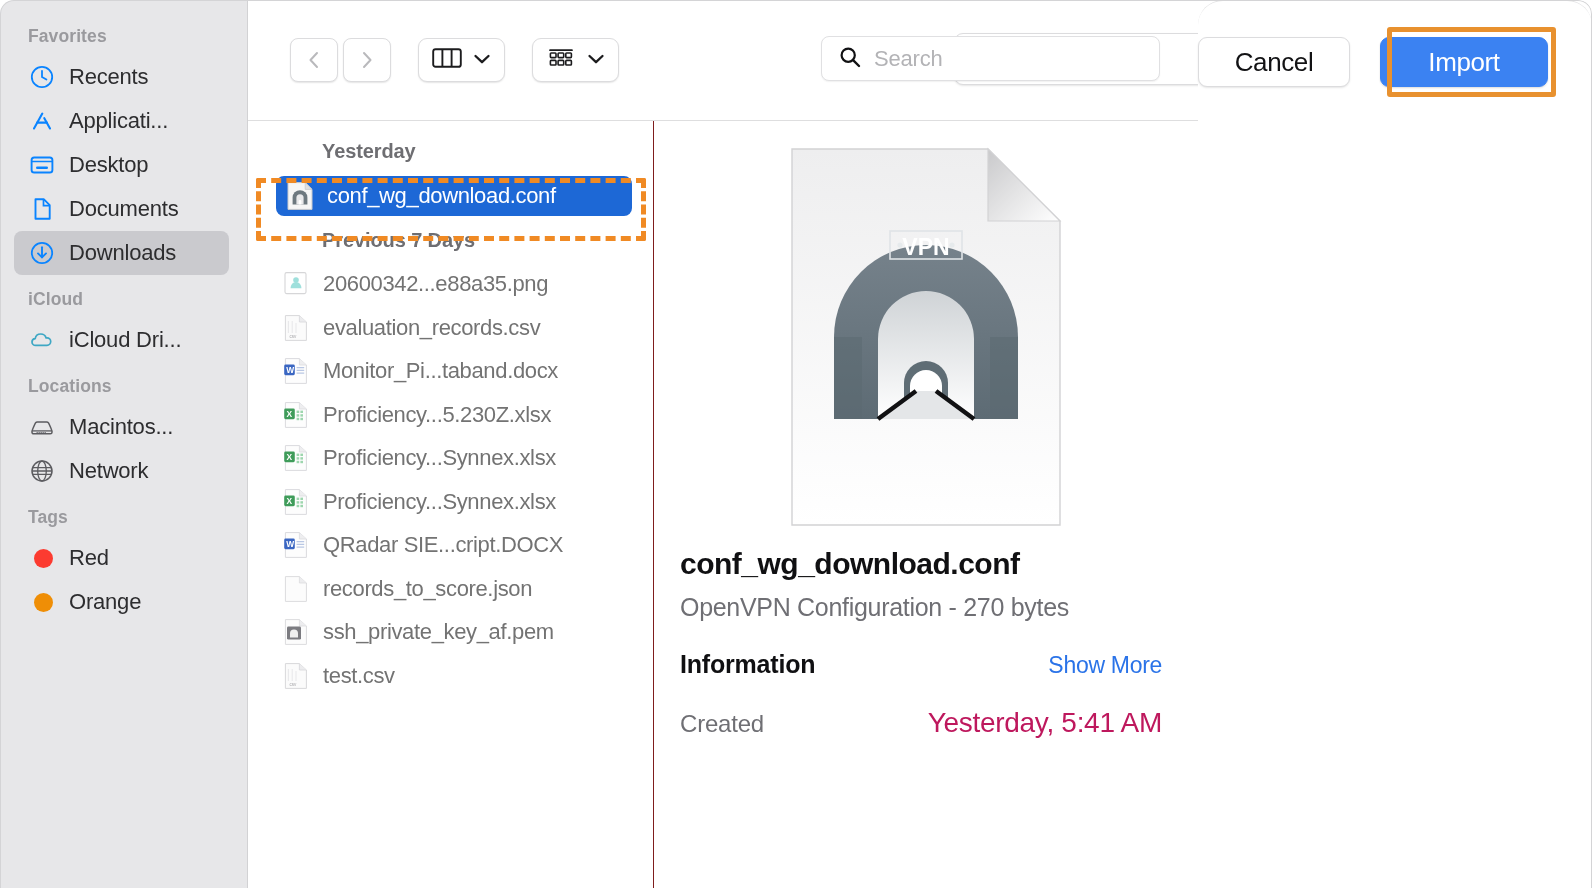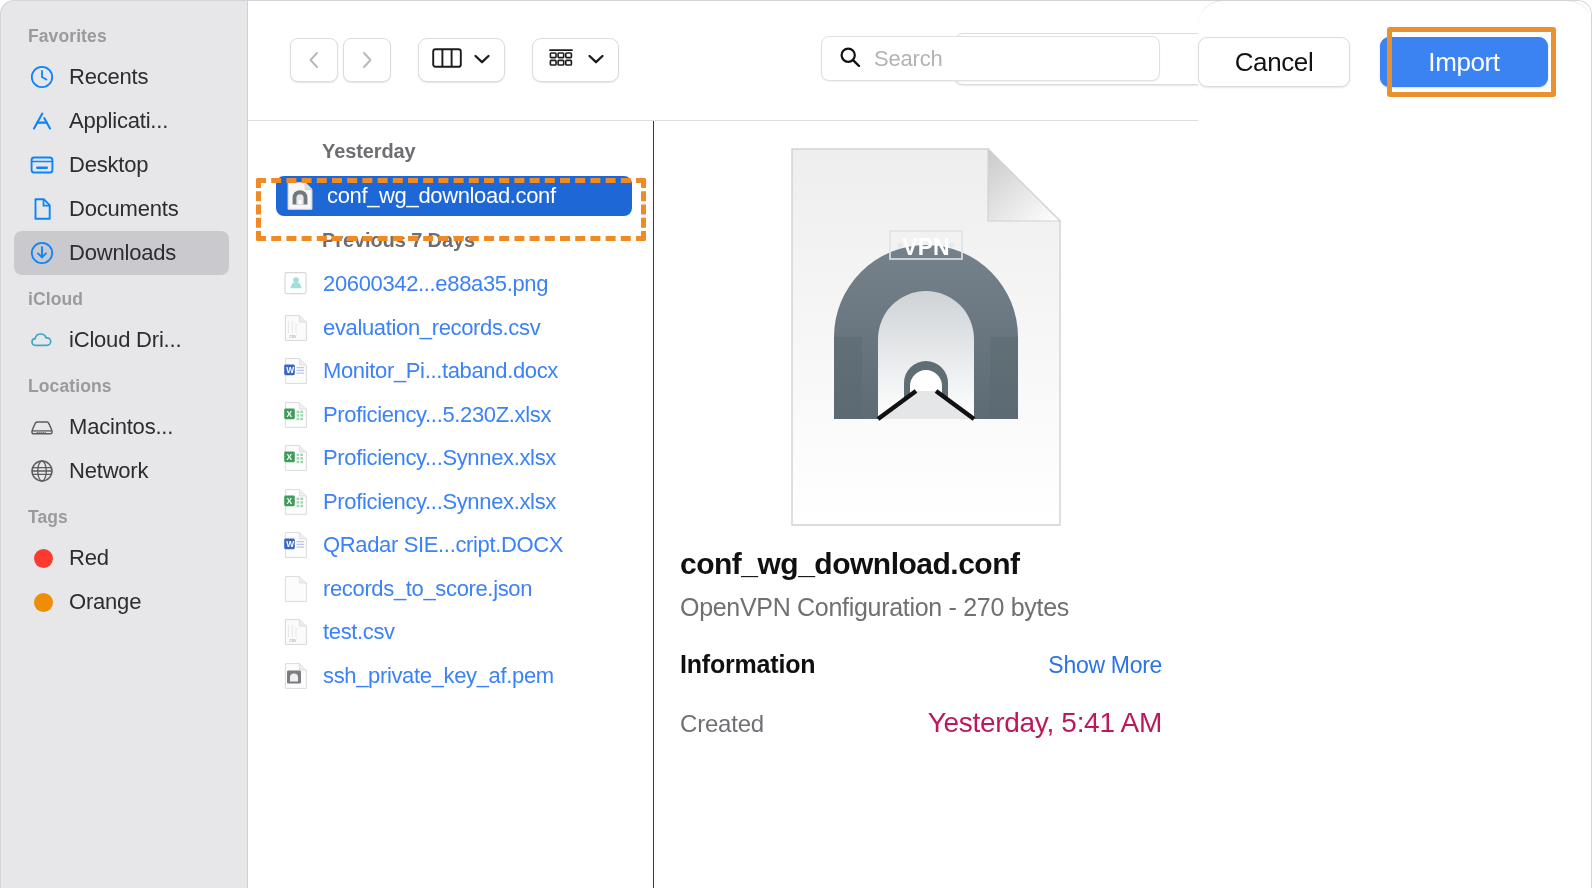--- a/index.html
+++ b/index.html
@@ -173,21 +173,21 @@
   }
   .frow {
     height: 43.5px;
     display: flex; align-items: center;
     padding-left: 34px;
     gap: 13px;
     cursor: default;
     position: relative;
   }
   .frow .fname {
-    font-size: 22px; color: #3b82f6; letter-spacing: -.35px; white-space: nowrap;
+    font-size: 22px; color: #737373; letter-spacing: -.35px; white-space: nowrap;
   }
   .frow.selected-row { padding-left: 28px; }
   .sel-pill {
     display: flex; align-items: center; gap: 13px;
     background: #1d68d6;
     border-radius: 8px;
     height: 40px;
     padding: 0 16px 0 10px;
     width: 356px;
   }
@@ -638,41 +638,41 @@
                   <path d="M3.4 2.6h14L24.4 9v18.4H3.4z" fill="#fcfcfc" stroke="#dcdcde" stroke-width="1"></path>
                   <path d="M17.4 2.6V9h7" fill="#ededef" stroke="#dcdcde" stroke-width=".8"></path>
                 </svg>
             </span>
             <span class="fname">records_to_score.json</span>
           </div>
 
           <div class="frow">
             <span class="ficon">
               <svg width="28" height="30" viewBox="0 0 28 30">
+                  <path d="M3.4 2.6h14L24.4 9v18.4H3.4z" fill="#fcfcfc" stroke="#dcdcde" stroke-width="1"></path>
+                  <path d="M17.4 2.6V9h7" fill="#ededef" stroke="#dcdcde" stroke-width=".8"></path>
+                  <rect x="5" y="9.6" width="14" height="13" rx="1.4" fill="#7b7b80"></rect>
+                  <path d="M8 20.4v-4a4 4 0 0 1 8 0v4z" fill="#efefef"></path>
+                </svg>
+            </span>
+            <span class="fname">ssh_private_key_af.pem</span>
+          </div>
+
+          <div class="frow">
+            <span class="ficon">
+              <svg width="28" height="30" viewBox="0 0 28 30">
                   <path d="M3.4 2.6h14L24.4 9v18.4H3.4z" fill="#fbfbfb" stroke="#d8d8da" stroke-width="1"></path>
                   <path d="M17.4 2.6V9h7" fill="#ececee" stroke="#d8d8da" stroke-width=".8"></path>
                   <g stroke="#e4e4e6" stroke-width=".9">
                     <path d="M6.4 8v12M10.2 8v12M14 10v10"></path>
                   </g>
                   <text x="7.4" y="25.4" font-family="Liberation Sans, sans-serif" font-size="4.6" fill="#a8a8ab">csv</text>
                 </svg>
             </span>
             <span class="fname">test.csv</span>
-          </div>
-
-          <div class="frow">
-            <span class="ficon">
-              <svg width="28" height="30" viewBox="0 0 28 30">
-                  <path d="M3.4 2.6h14L24.4 9v18.4H3.4z" fill="#fcfcfc" stroke="#dcdcde" stroke-width="1"></path>
-                  <path d="M17.4 2.6V9h7" fill="#ededef" stroke="#dcdcde" stroke-width=".8"></path>
-                  <rect x="5" y="9.6" width="14" height="13" rx="1.4" fill="#7b7b80"></rect>
-                  <path d="M8 20.4v-4a4 4 0 0 1 8 0v4z" fill="#efefef"></path>
-                </svg>
-            </span>
-            <span class="fname">ssh_private_key_af.pem</span>
           </div>
 
           <div class="ann-dashed"></div>
         </div>
 
         <div class="preview">
           <div class="doc-icon">
             <svg width="288" height="388" viewBox="0 0 288 388">
               <defs>
                 <linearGradient id="pg" x1="0" y1="0" x2="0" y2="1">

